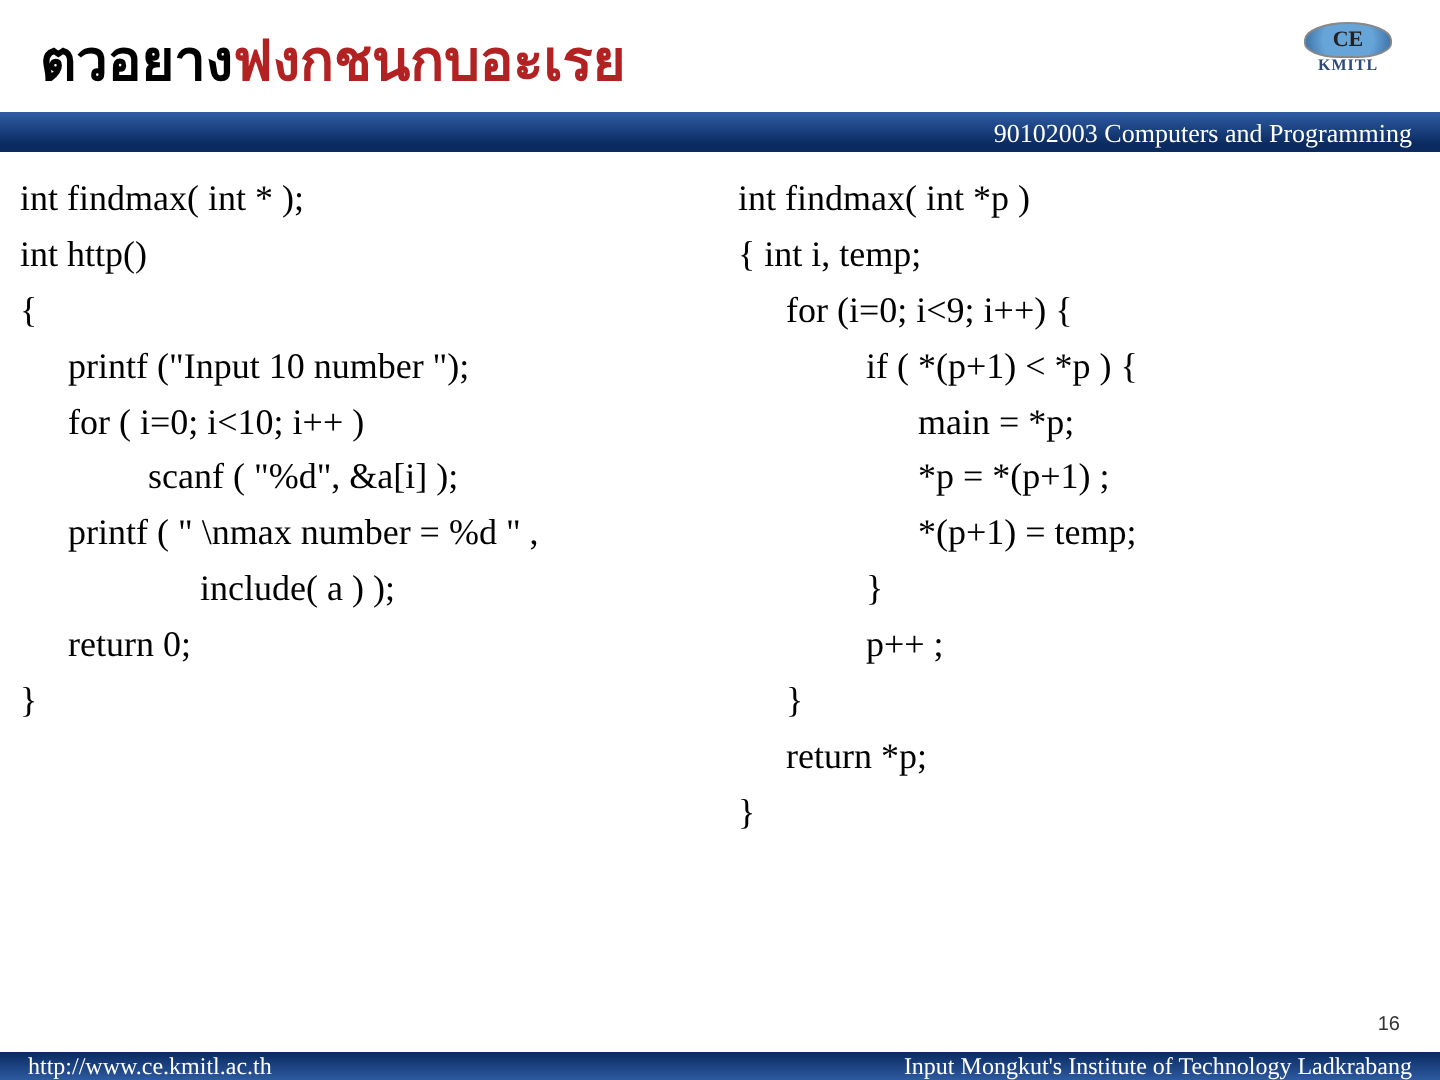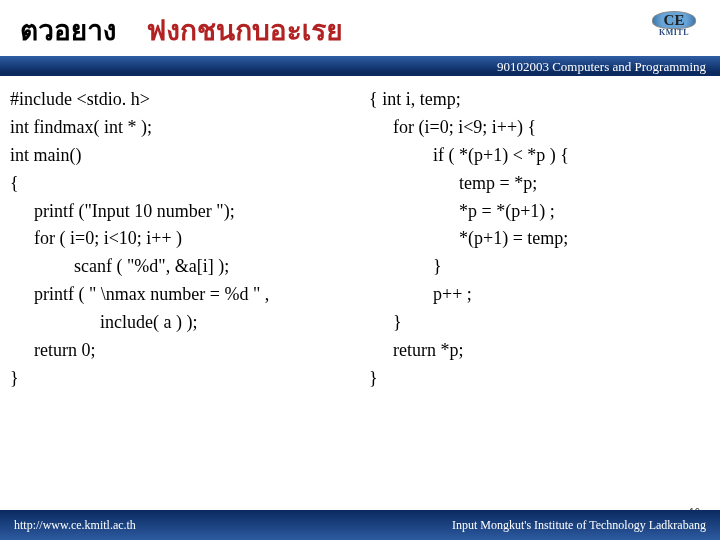--- a/index.html
+++ b/index.html
@@ -8,21 +8,20 @@
     height: 540px;
     font-family: "Times New Roman", serif;
     background: #fff;
     position: relative;
     overflow: hidden;
   }
   .header {
     display: flex;
     align-items: flex-start;
     padding: 8px 4px 4px 20px;
-    gap: 30px;
   }
   .header h1 {
     font-size: 28px;
     font-weight: bold;
     color: #000;
   }
   .header h2 {
     font-size: 28px;
     font-weight: bold;
     color: #b22222;
@@ -37,21 +36,21 @@
     display: flex;
     flex-direction: column;
     align-items: center;
     justify-content: center;
   }
   .logo-top {
     width: 44px;
     height: 18px;
     background: radial-gradient(circle at 50% 50%, #67a5d9 55%, #3b6fa2 100%);
     border-radius: 50% 50% 40% 40%;
-    font-size: 15px;
+    font-size: 11px;
     font-weight: bold;
     color: #222;
     display: flex;
     align-items: center;
     justify-content: center;
     border: 1px solid #888;
   }
   .logo-bot {
     font-size: 8px;
     color: #2a4a7b;
@@ -93,21 +92,21 @@
     bottom: 22px;
     font-size: 10px;
     font-family: Arial, sans-serif;
     color: #333;
   }
   .footer {
     position: absolute;
     bottom: 0;
     left: 0;
     right: 0;
-    height: 30px;
+    height: 14px;
     background: linear-gradient(#0a2a60, #2d5aa0);
     color: #fff;
     font-family: Georgia, serif;
     font-size: 12px;
     display: flex;
     justify-content: space-between;
     align-items: center;
     padding: 0 14px;
   }
 </style>
@@ -123,37 +122,37 @@
   <div class="logo-top">CE</div>
   <div class="logo-bot">KMITL</div>
 </div>
 
 <div class="bluebar">
   <span>90102003 Computers and Programming</span>
 </div>
 
 <div class="content">
   <div class="col col-left">
-    <div>#include &lt;stdio. h&gt;</div>
     <div>int findmax( int * );</div>
-    <div>int main()</div>
+    <div>int http()</div>
     <div>{</div>
     <div class="ind1">printf ("Input 10 number ");</div>
     <div class="ind1">for ( i=0;  i&lt;10;  i++ )</div>
     <div class="ind2">scanf ( "%d", &amp;a[i] );</div>
     <div class="ind1">printf ( " \nmax number = %d " ,</div>
     <div class="ind3">include( a ) );</div>
     <div class="ind1">return 0;</div>
     <div>}</div>
   </div>
   <div class="col col-right">
+    <div>int findmax( int *p )</div>
     <div>{   int  i, temp;</div>
     <div class="ind1">for (i=0; i&lt;9; i++) {</div>
     <div class="ind2">if ( *(p+1) &lt; *p )  {</div>
-    <div class="ind3">temp   =  *p;</div>
+    <div class="ind3">main   =  *p;</div>
     <div class="ind3">*p       =  *(p+1) ;</div>
     <div class="ind3">*(p+1) =  temp;</div>
     <div class="ind4">}</div>
     <div class="ind4">p++ ;</div>
     <div class="ind1">}</div>
     <div class="ind1">return *p;</div>
     <div>}</div>
   </div>
 </div>
 

